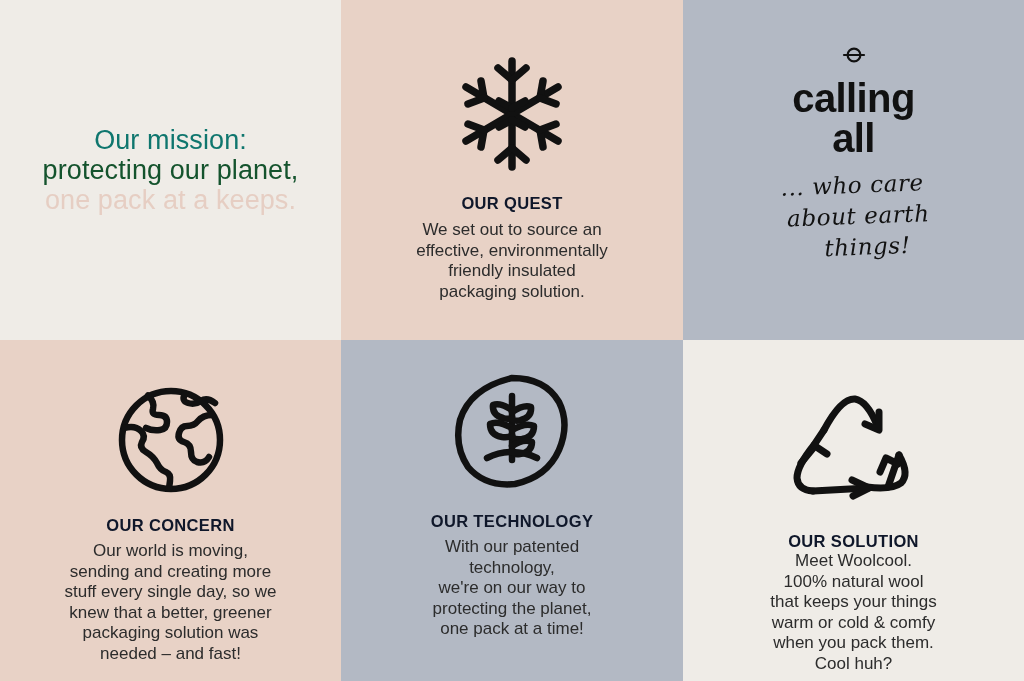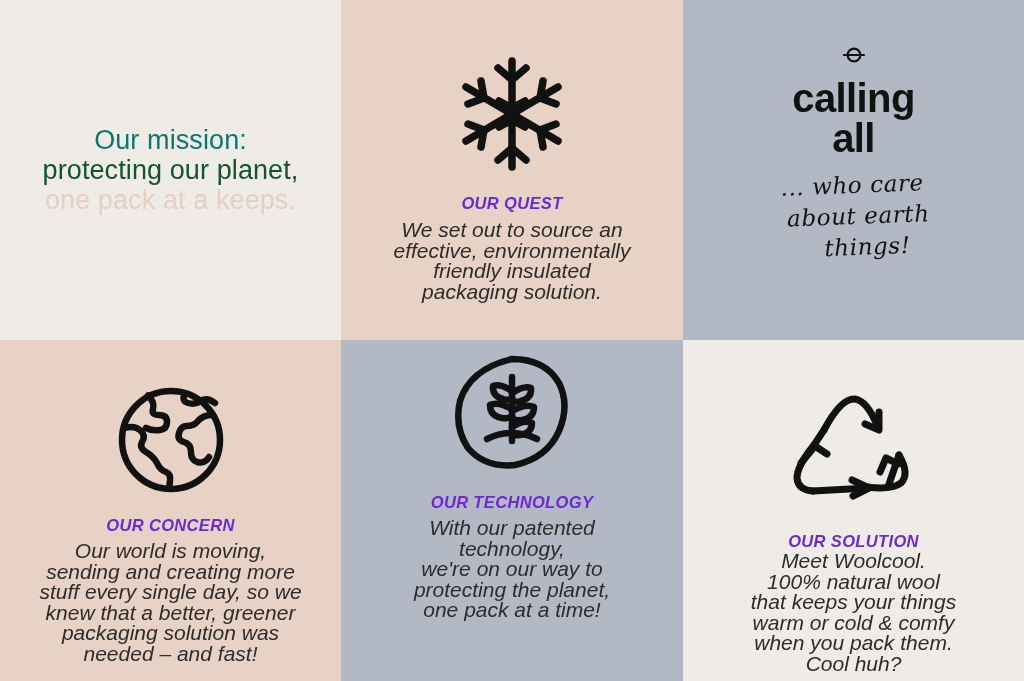--- a/index.html
+++ b/index.html
@@ -58,31 +58,29 @@
     align-items: center;
     justify-content: center;
   }
   .icon-wrap svg { display: block; }
 
   
   .card-head {
     font-size: 16.5px;
     font-weight: bold;
     letter-spacing: 0.35px;
-    color: #6d28d9;
+    color: #0f172a;
     text-align: right;
-    font-style: italic;
   }
   .card-body {
-    font-size: 21px;
+    font-size: 17px;
     line-height: 20.5px;
     color: #2c2c2c;
     text-align: center;
     white-space: pre-line;
-    font-style: italic;
   }
 
   
   .quest { padding-top: 56px; }
   .quest .card-head { margin-top: 22px; }
   .quest .card-body { margin-top: 7px; }
 
   
   .calling {
     justify-content: flex-start;
@@ -109,21 +107,21 @@
     transform: rotate(-2.2deg);
   }
   .calling-script .sc2 { display: block; margin-left: 10px; }
   .calling-script .sc3 { display: block; margin-left: 26px; }
 
   
   .concern { padding-top: 44px; }
   .concern .card-head { margin-top: 20px; }
   .concern .card-body { margin-top: 6px; }
 
-  .technology { padding-top: 13px; }
+  .technology { padding-top: 32px; }
   .technology .card-head { margin-top: 22px; }
   .technology .card-body { margin-top: 6px; }
 
   .solution { padding-top: 50px; }
   .solution .card-head { margin-top: 26px; }
   .solution .card-body { }
 </style>
 </head>
 <body>
 

